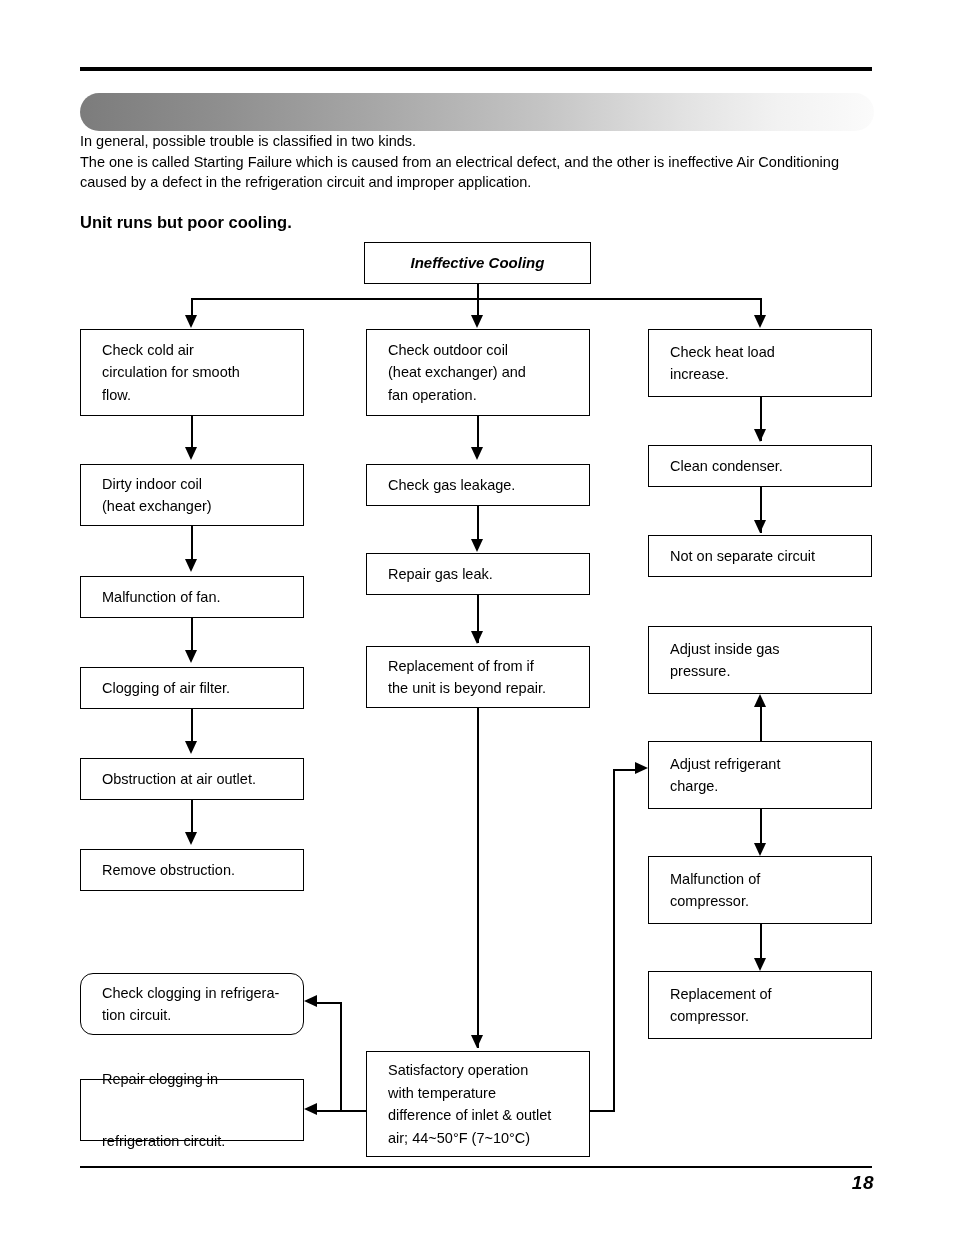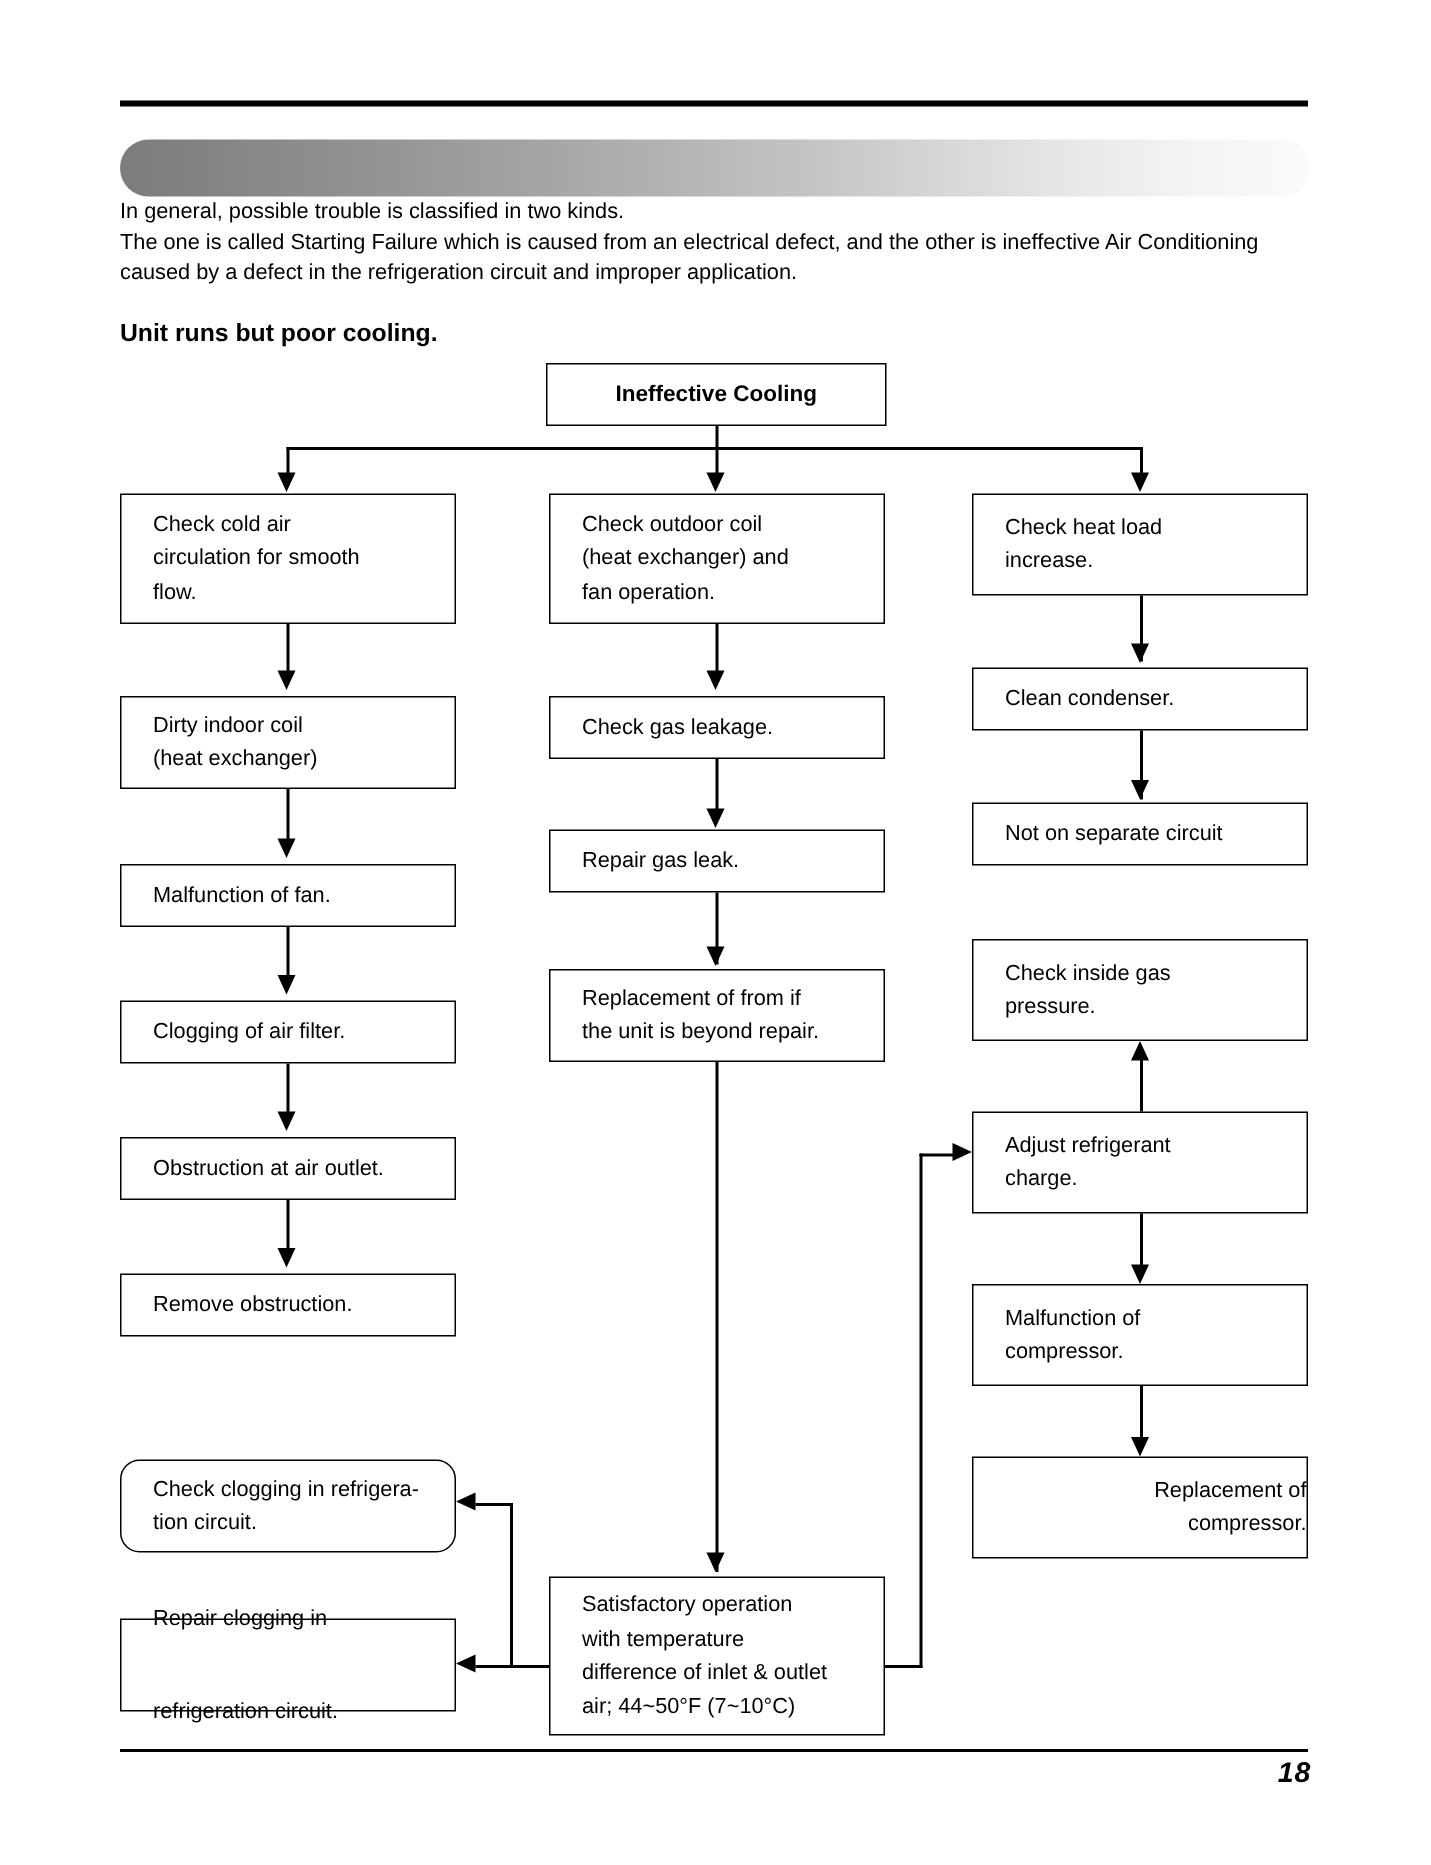--- a/index.html
+++ b/index.html
@@ -141,21 +141,21 @@
   <div class="rule-top"></div>
   <div class="banner"></div>
 
   <div class="intro">
     <div>In general, possible trouble is classified in two kinds.</div>
     <div class="wrap">The one is called Starting Failure which is caused from an electrical defect, and the other is ineffective Air Conditioning caused by a defect in the refrigeration circuit and improper application.</div>
   </div>
 
   <div class="section-title">Unit runs but poor cooling.</div>
 
-  <div class="box center" style="left:364px; top:242px; width:227px; height:42px;">
+  <div class="box center" style="left:364px; top:242px; width:227px; height:42px;font-style:italic;">
     <span class="ln">Ineffective Cooling</span>
   </div>
 
   <div class="vline" style="left:477px; top:284px; height:15px;"></div>
 
   <div class="hline" style="left:191px; top:298px; width:570px;"></div>
 
   <div class="vline" style="left:191px; top:298px; height:19px;"></div>
   <div class="arrow-down" style="left:185px; top:315px;"></div>
   <div class="vline" style="left:477px; top:298px; height:19px;"></div>
@@ -270,42 +270,42 @@
     <span class="ln">Clean condenser.</span>
   </div>
   <div class="vline" style="left:760px; top:487px; height:46px;"></div>
   <div class="arrow-down" style="left:754px; top:520px;"></div>
 
   <div class="box" style="left:648px; top:535px; width:224px; height:42px;">
     <span class="ln">Not on separate circuit</span>
   </div>
 
   <div class="box" style="left:648px; top:626px; width:224px; height:68px;">
-    <span class="ln">Check inside gas</span>
+    <span class="ln">Adjust inside gas</span>
     <span class="ln">pressure.</span>
   </div>
 
   <div class="vline" style="left:760px; top:706px; height:36px;"></div>
   <div class="arrow-up" style="left:754px; top:694px;"></div>
 
   <div class="box" style="left:648px; top:741px; width:224px; height:68px;">
     <span class="ln">Adjust refrigerant</span>
     <span class="ln">charge.</span>
   </div>
   <div class="vline" style="left:760px; top:809px; height:39px;"></div>
   <div class="arrow-down" style="left:754px; top:843px;"></div>
 
   <div class="box" style="left:648px; top:856px; width:224px; height:68px;">
     <span class="ln">Malfunction of</span>
     <span class="ln">compressor.</span>
   </div>
   <div class="vline" style="left:760px; top:924px; height:39px;"></div>
   <div class="arrow-down" style="left:754px; top:958px;"></div>
 
-  <div class="box" style="left:648px; top:971px; width:224px; height:68px;align-items:flex-end;">
+  <div class="box" style="left:648px; top:971px; width:224px; height:68px;">
     <span class="ln">Replacement of</span>
     <span class="ln">compressor.</span>
   </div>
 
   <div class="rule-bottom"></div>
   <div class="page-num">18</div>
 
 </div>
 
 </body></html>

